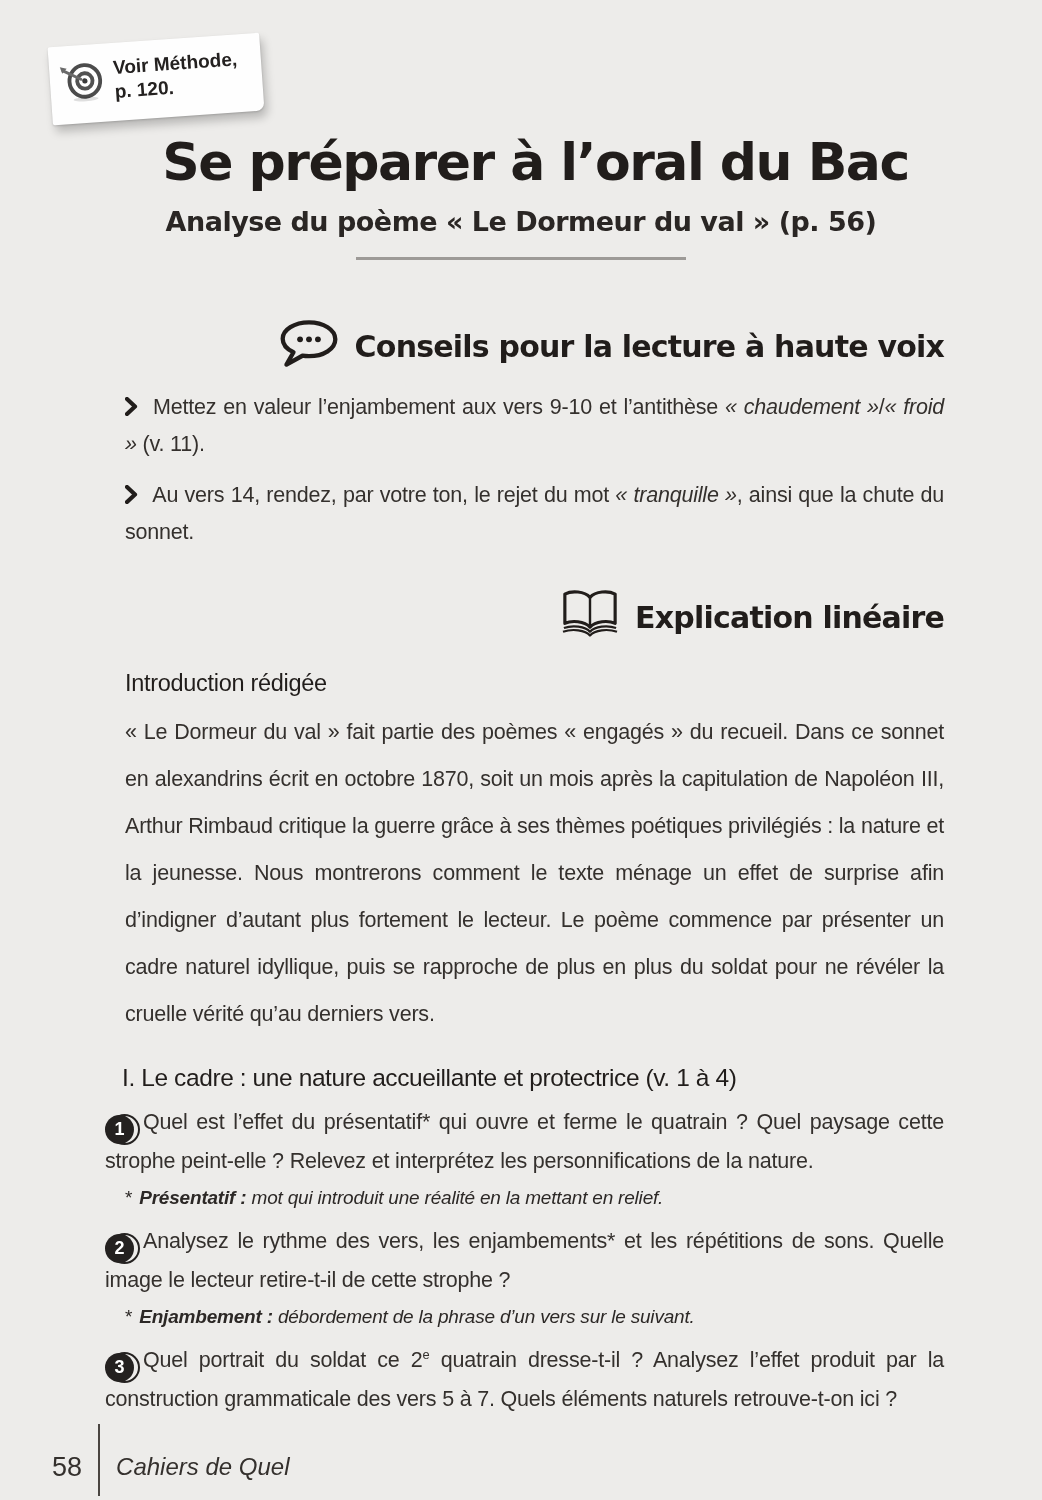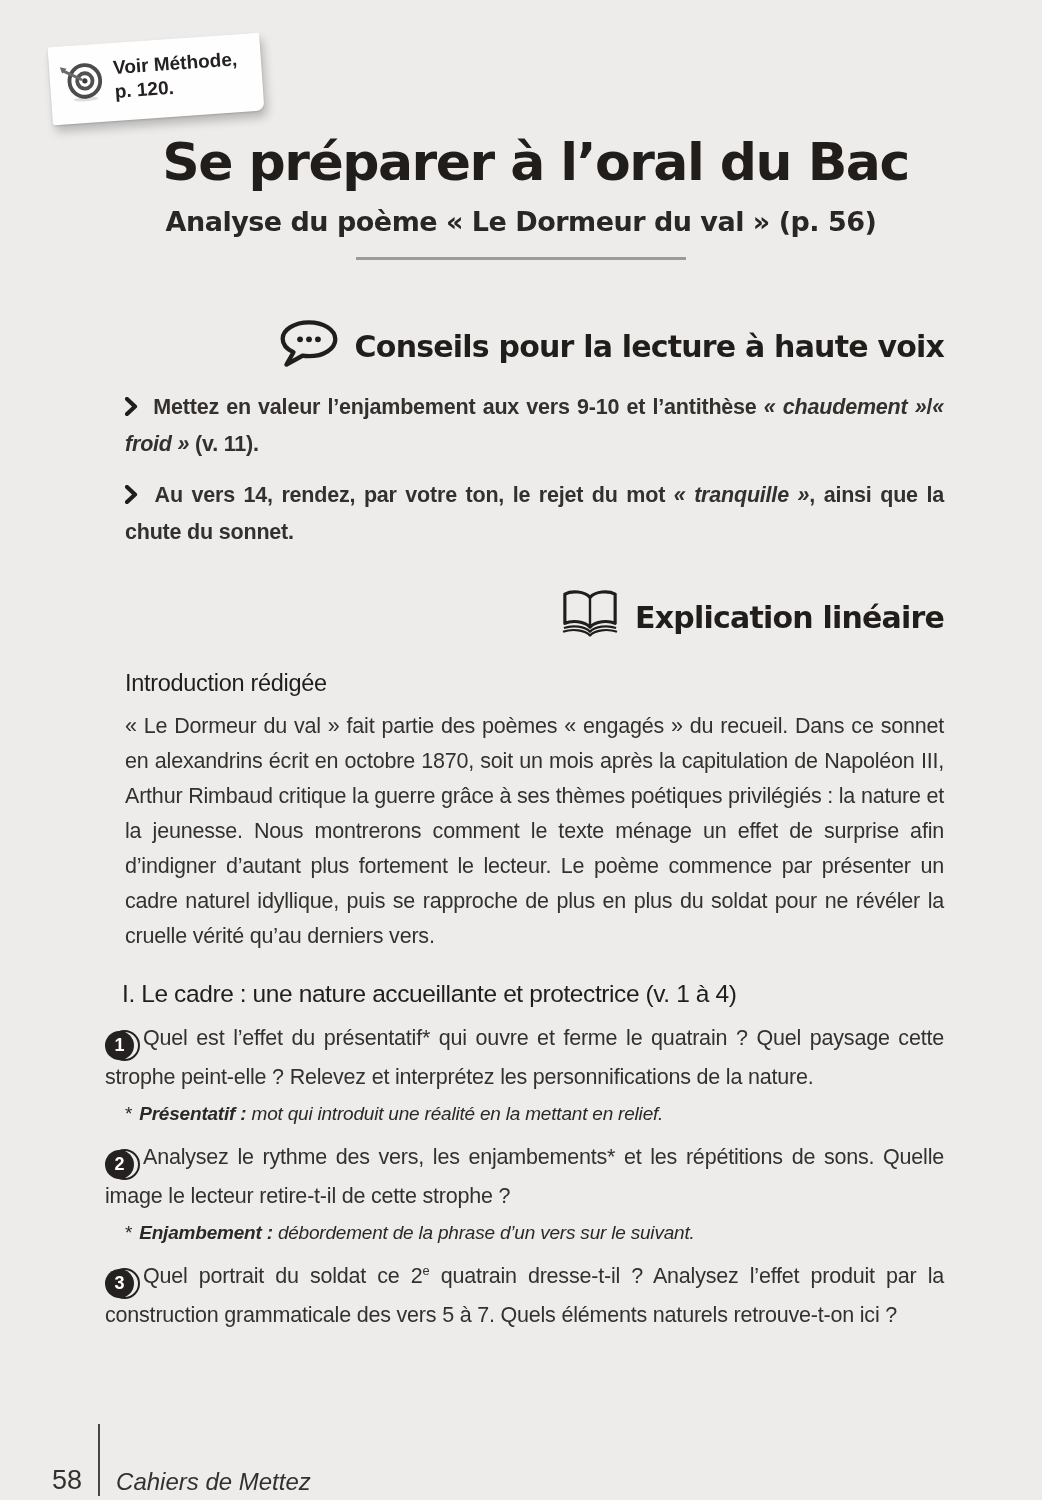--- a/index.html
+++ b/index.html
@@ -54,34 +54,34 @@
     margin: 0;
     font-family: "DejaVu Sans", sans-serif;
     font-size: 30px; font-weight: 800; letter-spacing: -0.8px;
     color: #211d1b;
   }
   .sec-icon { flex: 0 0 auto; }
 
   .bullet {
     margin: 16px 0 0 37px;
     font-size: 21.5px; line-height: 35px;
-    text-align: justify; letter-spacing: -0.2px; font-weight: bold;
+    text-align: justify; letter-spacing: -0.2px;
   }
   .chev-icon { margin-right: 8px; vertical-align: -2px; }
 
   .sec-explication { margin-top: 38px; }
 
   .intro-heading {
     margin: 24px 0 0 37px;
     font-size: 23.5px; font-weight: 400; color: #211d1b;
     letter-spacing: -0.3px;
   }
   .intro-text {
     margin: 12px 0 0 37px;
-    font-size: 21.5px; line-height: 35px;
+    font-size: 21.5px; line-height: 47px;
     text-align: justify; letter-spacing: -0.2px;
   }
 
   .part-heading {
     margin: 26px 0 0 34px;
     font-size: 24.5px; font-weight: 400; color: #211d1b;
     letter-spacing: -0.4px;
   }
 
   .question {
@@ -108,21 +108,21 @@
     margin: 5px 0 0 37px;
     font-size: 19px; font-style: italic; line-height: 27px;
     color: #2c2826; letter-spacing: -0.2px;
   }
   .footnote .term { font-weight: 700; }
   .footnote .star { margin-right: 7px; font-style: normal; }
 
   
   .page-footer {
     position: absolute; left: 52px; top: 1424px;
-    display: flex; align-items: flex-end; gap: 16px;
+    display: flex; align-items: center; gap: 16px;
   }
   .page-number { font-size: 27px; color: #34302d; padding-top: 14px; }
   .footer-rule { width: 2px; height: 72px; background: #4a4541; }
   .footer-booktitle { font-size: 24px; font-style: italic; color: #34302d; padding-top: 14px; }
 </style>
 </head>
 <body>
 
 <div class="sticky-note">
   <span class="sec-icon">
@@ -218,14 +218,14 @@
 
     <p class="question">
       <span class="qnum">3</span><span>Quel portrait du soldat ce 2</span><sup class="ordinal">e</sup><span> quatrain dresse-t-il ? Analysez l’effet produit par la construction grammaticale des vers 5 à 7. Quels éléments naturels retrouve-t-on ici ?</span>
     </p>
   </section>
 </main>
 
 <footer class="page-footer">
   <span class="page-number">58</span>
   <span class="footer-rule"></span>
-  <span class="footer-booktitle">Cahiers de Mettez</span>
+  <span class="footer-booktitle">Cahiers de Quel</span>
 </footer>
 
 </body></html>

